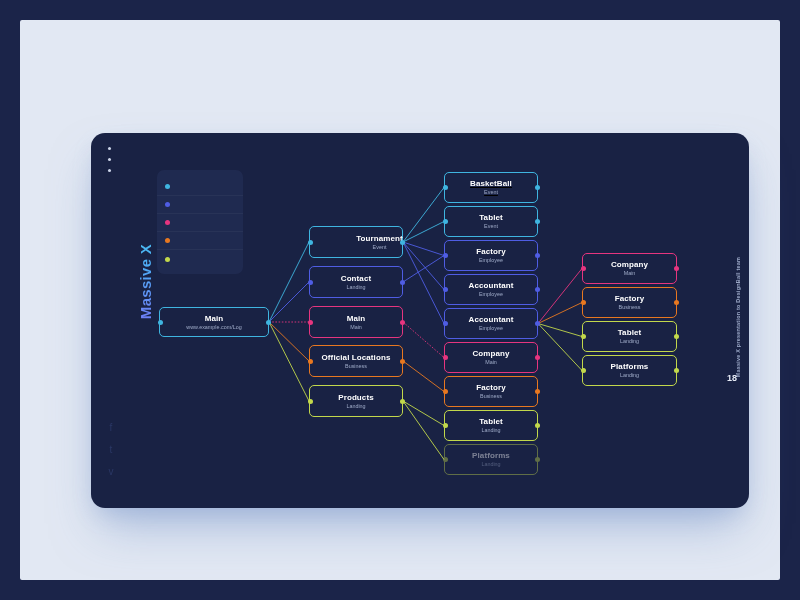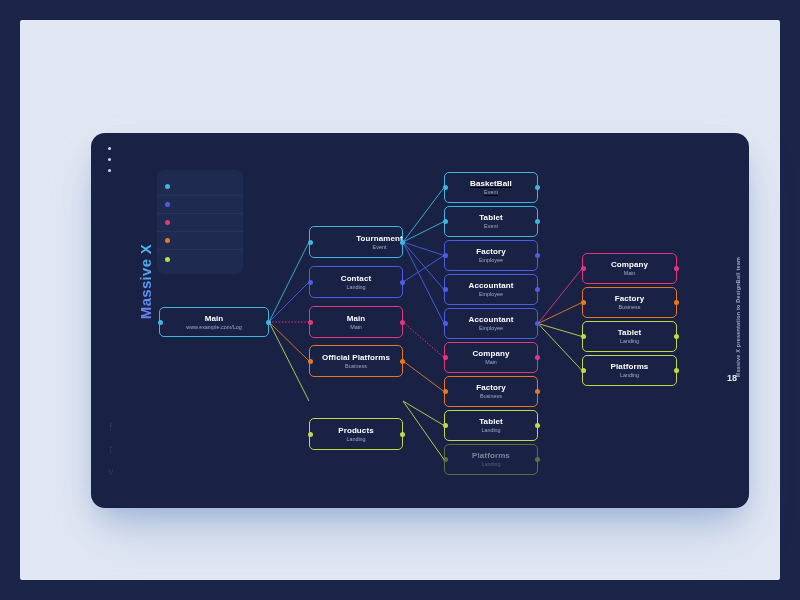--- a/index.html
+++ b/index.html
@@ -191,24 +191,24 @@
           </div>
           <div class="node" style="left: 218px; top: 173px; width: 94px; height: 32px; border-color: rgb(230, 53, 127);">
             <span class="pl" style="background:#e6357f"></span>
             <span class="pr" style="background:#e6357f"></span>
             <span class="t">Main</span>
             <span class="s">Main</span>
           </div>
           <div class="node" style="left: 218px; top: 212px; width: 94px; height: 32px; border-color: rgb(232, 120, 32);">
             <span class="pl" style="background:#e87820"></span>
             <span class="pr" style="background:#e87820"></span>
-            <span class="t">Official Platforms</span>
+            <span class="t">Official Locations</span>
             <span class="s">Business</span>
           </div>
-          <div class="node" style="left: 218px; top: 252px; width: 94px; height: 32px; border-color: rgb(194, 216, 75); margin-top: 33px;">
+          <div class="node" style="left: 218px; top: 252px; width: 94px; height: 32px; border-color: rgb(194, 216, 75);">
             <span class="pl" style="background:#c2d84b"></span>
             <span class="pr" style="background:#c2d84b"></span>
             <span class="t">Products</span>
             <span class="s">Landing</span>
           </div>
           <div class="node" style="left: 353px; top: 39px; width: 94px; height: 31px; border-color: rgb(63, 181, 224); text-decoration: underline;">
             <span class="pl" style="background:#3fb5e0"></span>
             <span class="pr" style="background:#3fb5e0"></span>
             <span class="t">BasketBall</span>
             <span class="s">Event</span>

